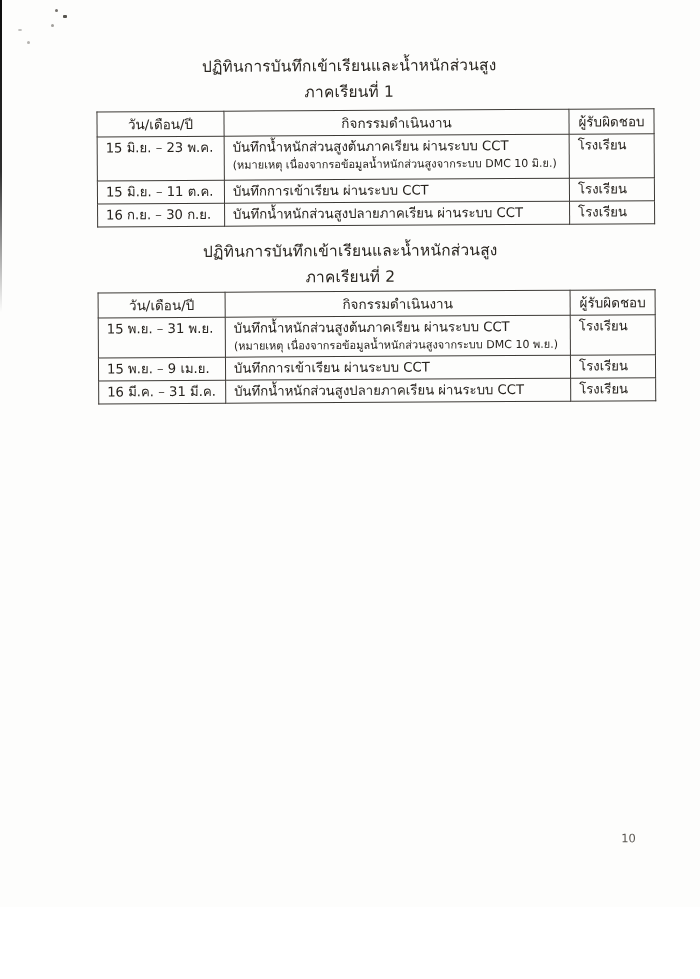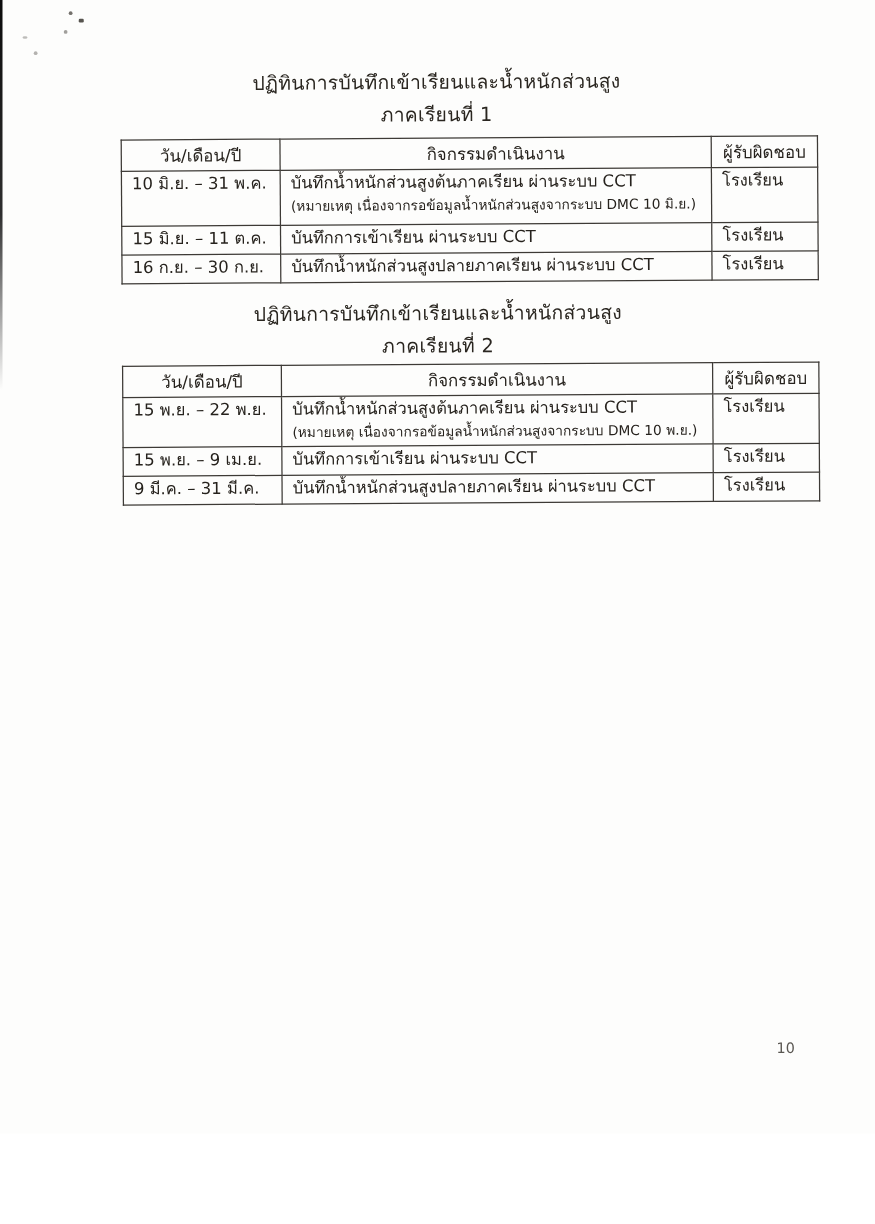--- a/index.html
+++ b/index.html
@@ -143,21 +143,21 @@
         </colgroup>
       <thead>
         <tr>
           <th>วัน/เดือน/ปี</th>
           <th>กิจกรรมดำเนินงาน</th>
           <th>ผู้รับผิดชอบ</th>
         </tr>
       </thead>
       <tbody>
         <tr class="h-tall">
-          <td class="cell-date">10 มิ.ย. – 31 พ.ค.</td>
+          <td class="cell-date">15 มิ.ย. – 23 พ.ค.</td>
           <td class="cell-act">
             <div>บันทึกน้ำหนักส่วนสูงต้นภาคเรียน ผ่านระบบ CCT</div>
             <div class="activity-note">(หมายเหตุ เนื่องจากรอข้อมูลน้ำหนักส่วนสูงจากระบบ DMC 10 มิ.ย.)</div>
           </td>
           <td class="cell-resp">โรงเรียน</td>
         </tr>
         <tr class="h-mid">
           <td class="cell-date">15 มิ.ย. – 11 ต.ค.</td>
           <td class="cell-act">บันทึกการเข้าเรียน ผ่านระบบ CCT</td>
           <td class="cell-resp">โรงเรียน</td>
@@ -183,34 +183,34 @@
         </colgroup>
       <thead>
         <tr>
           <th>วัน/เดือน/ปี</th>
           <th>กิจกรรมดำเนินงาน</th>
           <th>ผู้รับผิดชอบ</th>
         </tr>
       </thead>
       <tbody>
         <tr class="h-tall2">
-          <td class="cell-date">15 พ.ย. – 22 พ.ย.</td>
+          <td class="cell-date">15 พ.ย. – 31 พ.ย.</td>
           <td class="cell-act">
             <div>บันทึกน้ำหนักส่วนสูงต้นภาคเรียน ผ่านระบบ CCT</div>
             <div class="activity-note">(หมายเหตุ เนื่องจากรอข้อมูลน้ำหนักส่วนสูงจากระบบ DMC 10 พ.ย.)</div>
           </td>
           <td class="cell-resp">โรงเรียน</td>
         </tr>
         <tr class="h-mid2">
           <td class="cell-date">15 พ.ย. – 9 เม.ย.</td>
           <td class="cell-act">บันทึกการเข้าเรียน ผ่านระบบ CCT</td>
           <td class="cell-resp">โรงเรียน</td>
         </tr>
         <tr class="h-mid2">
-          <td class="cell-date">9 มี.ค. – 31 มี.ค.</td>
+          <td class="cell-date">16 มี.ค. – 31 มี.ค.</td>
           <td class="cell-act">บันทึกน้ำหนักส่วนสูงปลายภาคเรียน ผ่านระบบ CCT</td>
           <td class="cell-resp">โรงเรียน</td>
         </tr>
       </tbody>
     </table>
 
     <div class="page-number">10</div>
 
   </div>
 </div>

